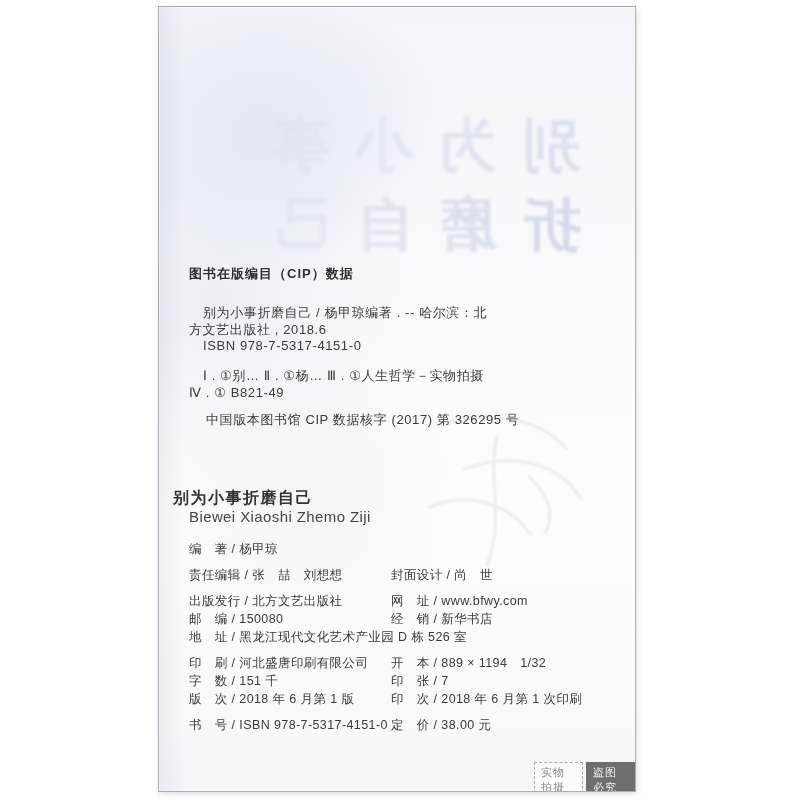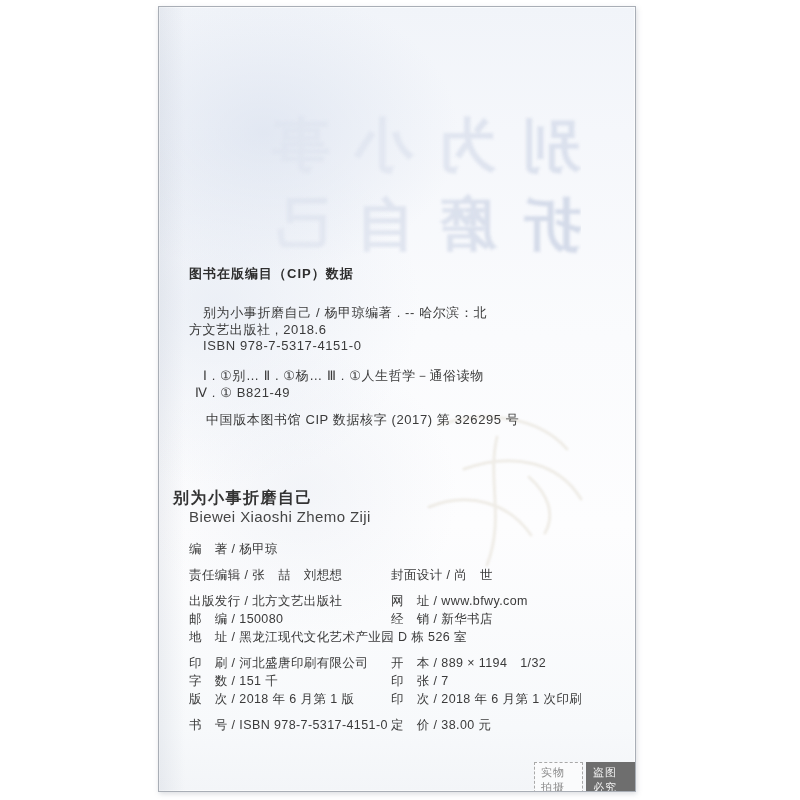--- a/index.html
+++ b/index.html
@@ -38,21 +38,21 @@
 
   .ghost-art { position:absolute; left:250px; top:400px; opacity:.55; filter:blur(1px); }
 
   
   .cip-h { position:absolute; left:30px; top:258px; font-size:13px; font-weight:bold; color:#2e2e2e; letter-spacing:1px; }
   .cipline { position:absolute; font-size:13px; color:#3a3a3a; letter-spacing:.6px; white-space:nowrap; }
   .l1 { left:44px; top:297px; }
   .l2 { left:30px; top:314px; }
   .l3 { left:44px; top:331px; }
   .l4 { left:44px; top:360px; }
-  .l5 { left:36px; top:378px; }
+  .l5 { left:30px; top:378px; }
   .l6 { left:47px; top:404px; }
 
   
   .book-title { position:absolute; left:14px; top:481px; font-size:16px; font-weight:bold; color:#333; letter-spacing:1.5px; }
   .pinyin    { position:absolute; left:30px; top:501px; font-size:15px; color:#454545; letter-spacing:.4px; }
 
   
   .crow { position:absolute; left:30px; right:8px; display:flex; font-size:12.5px; color:#3a3a3a; letter-spacing:.4px; white-space:nowrap; }
   .crow .cl { flex:none; min-width:202px; }
   .crow .cr { flex:1; }
@@ -82,21 +82,21 @@
         <path d="M20 100 C60 84 100 96 122 128"></path>
         <path d="M88 30 C78 72 96 112 78 158"></path>
         <path d="M120 70 C140 88 146 108 136 126"></path>
       </g>
     </svg>
 
     <div class="cip-h">图书在版编目（CIP）数据</div>
     <div class="cipline l1">别为小事折磨自己 / 杨甲琼编著 . -- 哈尔滨：北</div>
     <div class="cipline l2">方文艺出版社 , 2018.6</div>
     <div class="cipline l3">ISBN 978-7-5317-4151-0</div>
-    <div class="cipline l4">Ⅰ . ①别… Ⅱ . ①杨… Ⅲ . ①人生哲学－通俗读物</div>
+    <div class="cipline l4">Ⅰ . ①别… Ⅱ . ①杨… Ⅲ . ①人生哲学－实物拍摄</div>
     <div class="cipline l5">Ⅳ . ① B821-49</div>
     <div class="cipline l6">中国版本图书馆 CIP 数据核字 (2017) 第 326295 号</div>
 
     <div class="book-title">别为小事折磨自己</div>
     <div class="pinyin">Biewei Xiaoshi Zhemo Ziji</div>
 
     <div class="crow r0">
       <span class="cl">编　著 / 杨甲琼</span>
       <span class="cr"></span>
     </div>

